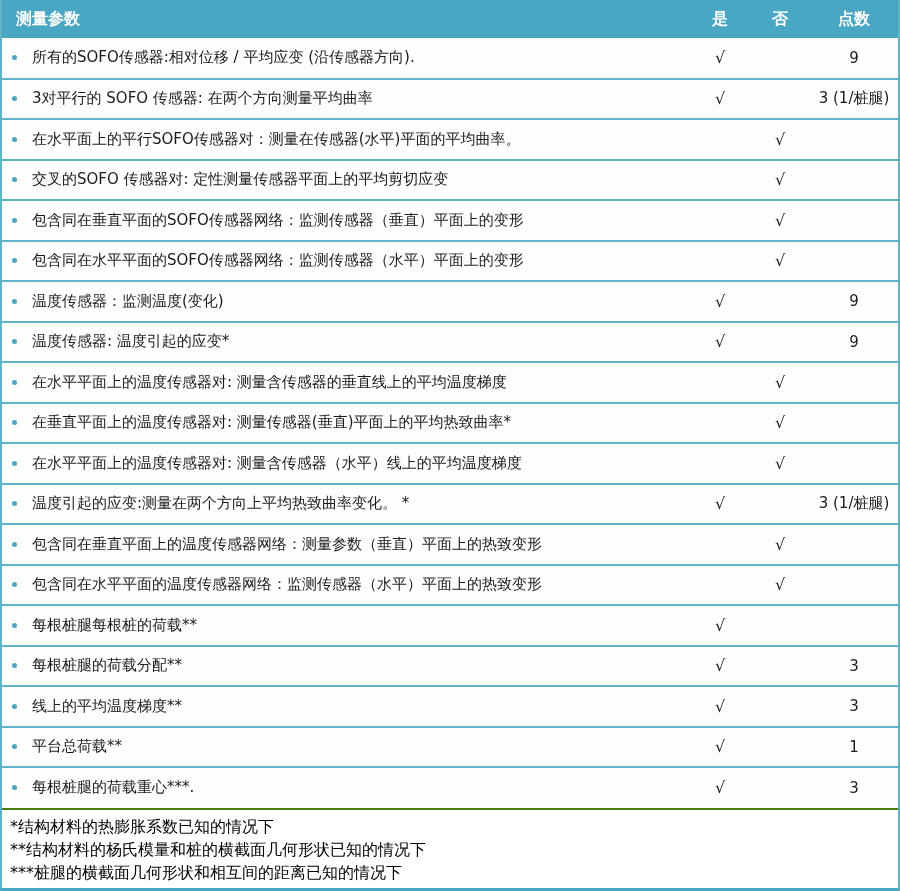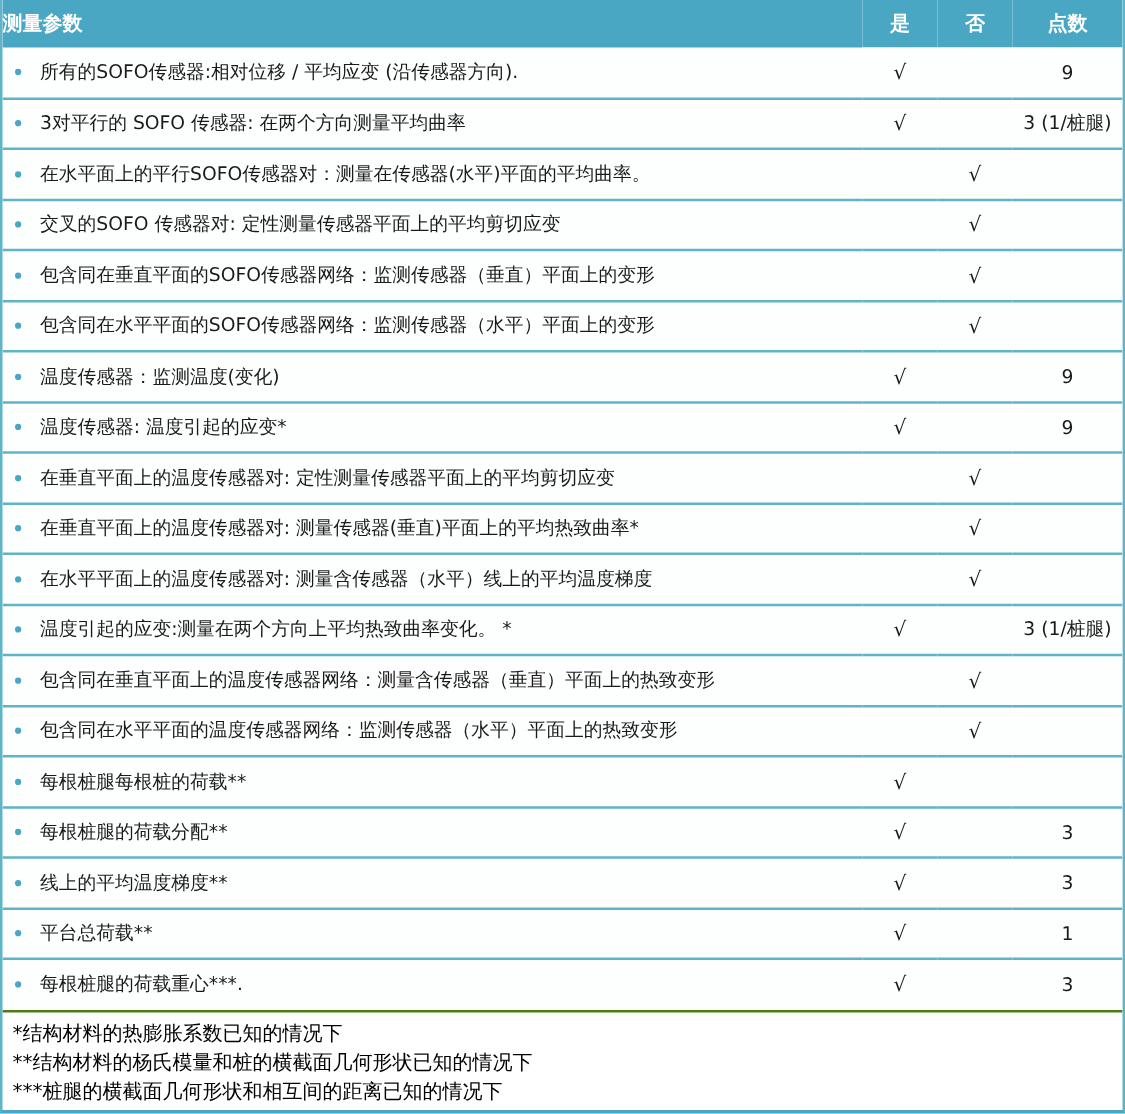--- a/index.html
+++ b/index.html
@@ -29,21 +29,21 @@
 
   thead th {
     background: #4AA7C3;
     color: #ffffff;
     font-size: 16px;
     font-weight: bold;
     height: 38px;
     vertical-align: middle;
     white-space: nowrap;
   }
-  thead th.h-param { text-align: left; }
+  thead th.h-param { text-align: left; padding-left: 14px; }
   thead th.h-center { text-align: center; }
 
   tbody tr {
     height: 40.5px;
     background: #fdfefe;
   }
   tbody td {
     border-top: 2px solid #5FB4C8;
     vertical-align: middle;
     font-size: 15px;
@@ -150,21 +150,21 @@
           <td class="center-cell"></td>
           <td class="center-cell points-cell">9</td>
         </tr>
         <tr>
           <td class="param-cell"><span class="bullet"></span><span>温度传感器: 温度引起的应变*</span></td>
           <td class="center-cell">√</td>
           <td class="center-cell"></td>
           <td class="center-cell points-cell">9</td>
         </tr>
         <tr>
-          <td class="param-cell"><span class="bullet"></span><span>在垂直平面上的温度传感器对: 定性测量传感器平面上的平均剪切应变</span></td>
+          <td class="param-cell"><span class="bullet"></span><span>在水平平面上的温度传感器对: 测量含传感器的垂直线上的平均温度梯度</span></td>
           <td class="center-cell"></td>
           <td class="center-cell">√</td>
           <td class="center-cell points-cell"></td>
         </tr>
         <tr>
           <td class="param-cell"><span class="bullet"></span><span>在垂直平面上的温度传感器对: 测量传感器(垂直)平面上的平均热致曲率*</span></td>
           <td class="center-cell"></td>
           <td class="center-cell">√</td>
           <td class="center-cell points-cell"></td>
         </tr>
@@ -174,21 +174,21 @@
           <td class="center-cell">√</td>
           <td class="center-cell points-cell"></td>
         </tr>
         <tr>
           <td class="param-cell"><span class="bullet"></span><span>温度引起的应变:测量在两个方向上平均热致曲率变化。 *</span></td>
           <td class="center-cell">√</td>
           <td class="center-cell"></td>
           <td class="center-cell points-cell">3 (1/桩腿)</td>
         </tr>
         <tr>
-          <td class="param-cell"><span class="bullet"></span><span>包含同在垂直平面上的温度传感器网络：测量含传感器（垂直）平面上的热致变形</span></td>
+          <td class="param-cell"><span class="bullet"></span><span>包含同在垂直平面上的温度传感器网络：测量参数（垂直）平面上的热致变形</span></td>
           <td class="center-cell"></td>
           <td class="center-cell">√</td>
           <td class="center-cell points-cell"></td>
         </tr>
         <tr>
           <td class="param-cell"><span class="bullet"></span><span>包含同在水平平面的温度传感器网络：监测传感器（水平）平面上的热致变形</span></td>
           <td class="center-cell"></td>
           <td class="center-cell">√</td>
           <td class="center-cell points-cell"></td>
         </tr>

